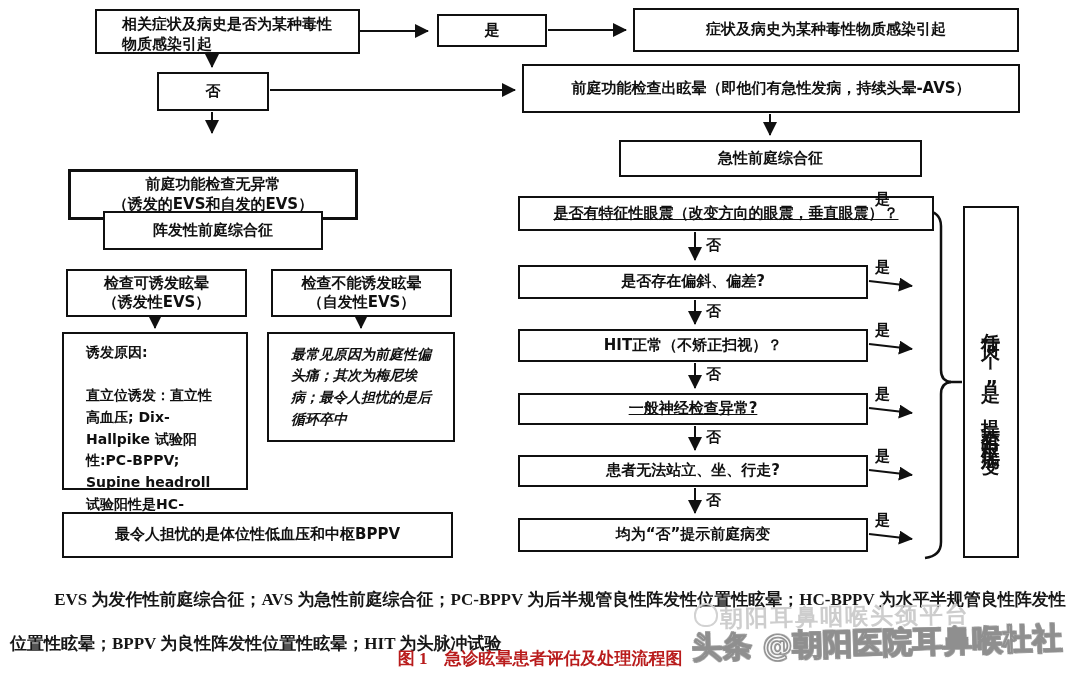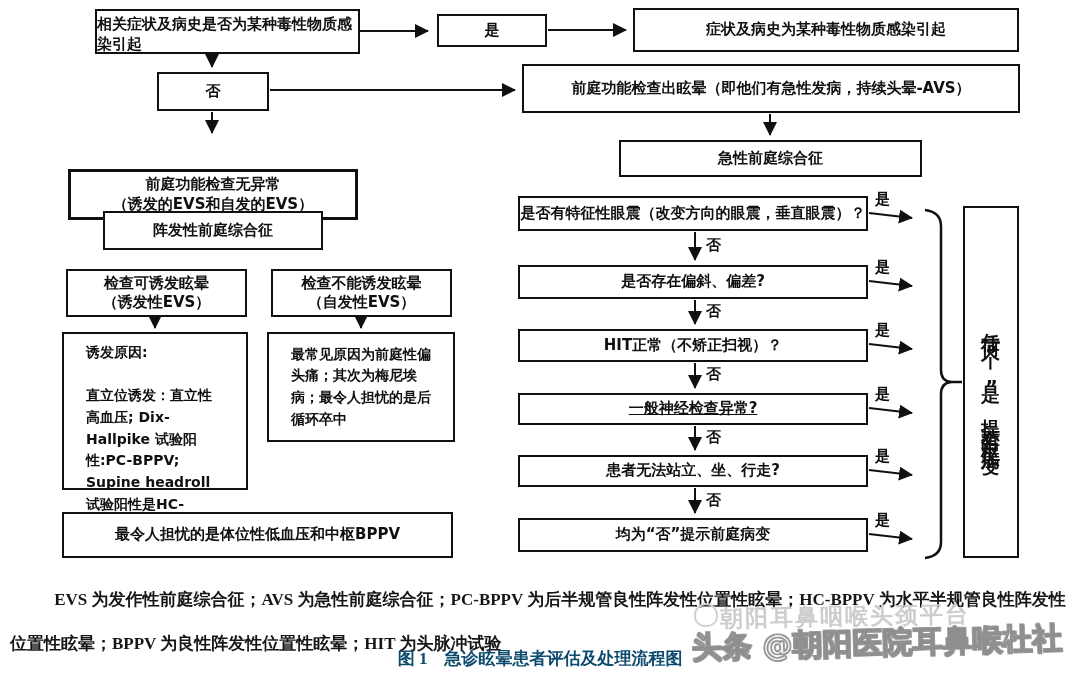--- a/index.html
+++ b/index.html
@@ -2,36 +2,36 @@
 <html><head>
 <meta charset="utf-8">
 <style>
   html,body{margin:0;padding:0;background:#ffffff;}
   #page{position:relative;width:1080px;height:676px;background:#ffffff;overflow:hidden;
         font-family:"DejaVu Sans","Liberation Sans",sans-serif;color:#101010;}
   .box{position:absolute;border:2px solid #101010;background:#ffffff;
        display:flex;align-items:center;justify-content:center;
        font-weight:bold;font-size:15px;line-height:1.3;text-align:center;
        white-space:pre-line;box-sizing:border-box;}
-  .box.tl{align-items:flex-start;justify-content:flex-start;text-align:left;padding:4px 0;}
+  .box.tl{align-items:flex-start;justify-content:flex-start;text-align:left;padding:4px 25px;}
   .box.detail{font-size:14px;line-height:1.55;text-align:left;padding:8px 22px;}
   .box.detail.top{align-items:flex-start;justify-content:flex-start;}
   .box.thick{border-width:3px;margin-top:32px;}
   .vbox{position:absolute;border:2px solid #101010;background:#fff;box-sizing:border-box;
         writing-mode:vertical-rl;text-orientation:upright;
         display:flex;align-items:center;justify-content:center;
         font-weight:bold;font-size:19px;letter-spacing:6px;line-height:1;}
   .edge-label{position:absolute;font-weight:bold;font-size:15px;color:#101010;}
   svg.flow{position:absolute;left:0;top:0;}
   .legend{position:absolute;left:10px;top:578px;width:1058px;
           font-family:"Liberation Serif","DejaVu Serif",serif;font-weight:bold;
           font-size:17px;line-height:44px;text-indent:2.6em;color:#161616;}
   .caption{position:absolute;left:0;top:647px;width:1080px;text-align:center;
            font-family:"Liberation Serif","DejaVu Serif",serif;font-weight:bold;
-           font-size:17px;color:#0c4a6e;}
+           font-size:17px;color:#b91c1c;}
   .wm-platform{position:absolute;left:720px;top:601px;font-size:23px;font-weight:bold;
                color:#cdcdcd;letter-spacing:2px;white-space:nowrap;transform:rotate(-1deg);}
   .wm-logo{position:absolute;left:694px;top:603px;width:20px;height:20px;border:2px solid #d2d2d2;
            border-radius:50% 50% 45% 45%;}
   .wm-byline{position:absolute;left:692px;top:623px;font-size:30px;font-weight:bold;
              white-space:nowrap;letter-spacing:0px;transform:rotate(-1.5deg);
              color:#f4f4f4;-webkit-text-stroke:1.2px #8f8f8f;
              text-shadow:1px 1px 0 #a7a7a7,-1px -1px 0 #a7a7a7,1px -1px 0 #bbb,-1px 1px 0 #bbb;}
 </style>
 </head>
@@ -89,27 +89,27 @@
   <div class="box" style="left:66px;top:269px;width:181px;height:48px;">检查可诱发眩晕
 （诱发性EVS）</div>
 
   <div class="box" style="left:271px;top:269px;width:181px;height:48px;">检查不能诱发眩晕
 （自发性EVS）</div>
 
   <div class="box detail top" style="left:62px;top:332px;width:186px;height:158px;">诱发原因:
 
 直立位诱发：直立性高血压; Dix-Hallpike 试验阳性:PC-BPPV; Supine headroll试验阳性是HC-BPPV</div>
 
-  <div class="box detail" style="left:267px;top:332px;width:188px;height:110px;">最常见原因为前庭性偏头痛；其次为梅尼埃病；最令人担忧的是后循环卒中</div>
+  <div class="box detail" style="left:267px;top:332px;width:188px;height:110px;font-style:italic;">最常见原因为前庭性偏头痛；其次为梅尼埃病；最令人担忧的是后循环卒中</div>
 
   <div class="box" style="left:62px;top:512px;width:391px;height:46px;">最令人担忧的是体位性低血压和中枢BPPV</div>
 
   <div class="box" style="left:619px;top:140px;width:303px;height:37px;">急性前庭综合征</div>
 
-  <div class="box" style="left:518px;top:196px;width:350px;height:35px;">是否有特征性眼震（改变方向的眼震，垂直眼震）？</div>
+  <div class="box" style="left:518px;top:196px;width:416px;height:35px;text-decoration:underline;">是否有特征性眼震（改变方向的眼震，垂直眼震）？</div>
 
   <div class="box" style="left:518px;top:265px;width:350px;height:34px;">是否存在偏斜、偏差?</div>
 
   <div class="box" style="left:518px;top:329px;width:350px;height:33px;">HIT正常（不矫正扫视）？</div>
 
   <div class="box" style="left:518px;top:393px;width:350px;height:32px;text-decoration:underline;">一般神经检查异常?</div>
 
   <div class="box" style="left:518px;top:455px;width:350px;height:32px;">患者无法站立、坐、行走?</div>
 
   <div class="box" style="left:518px;top:518px;width:350px;height:34px;">均为“否”提示前庭病变</div>

